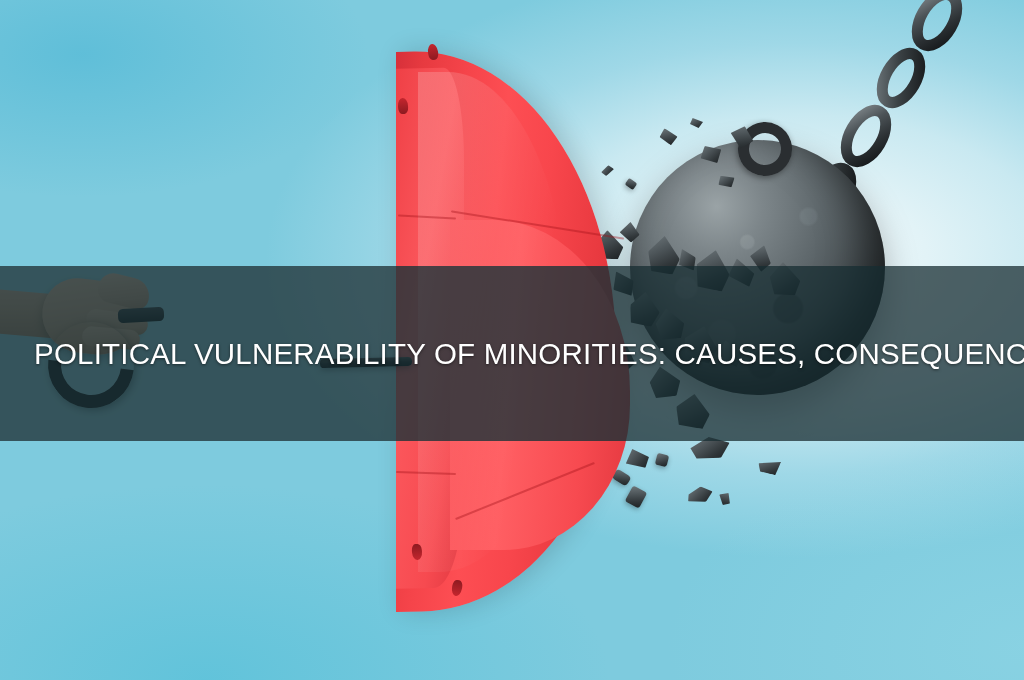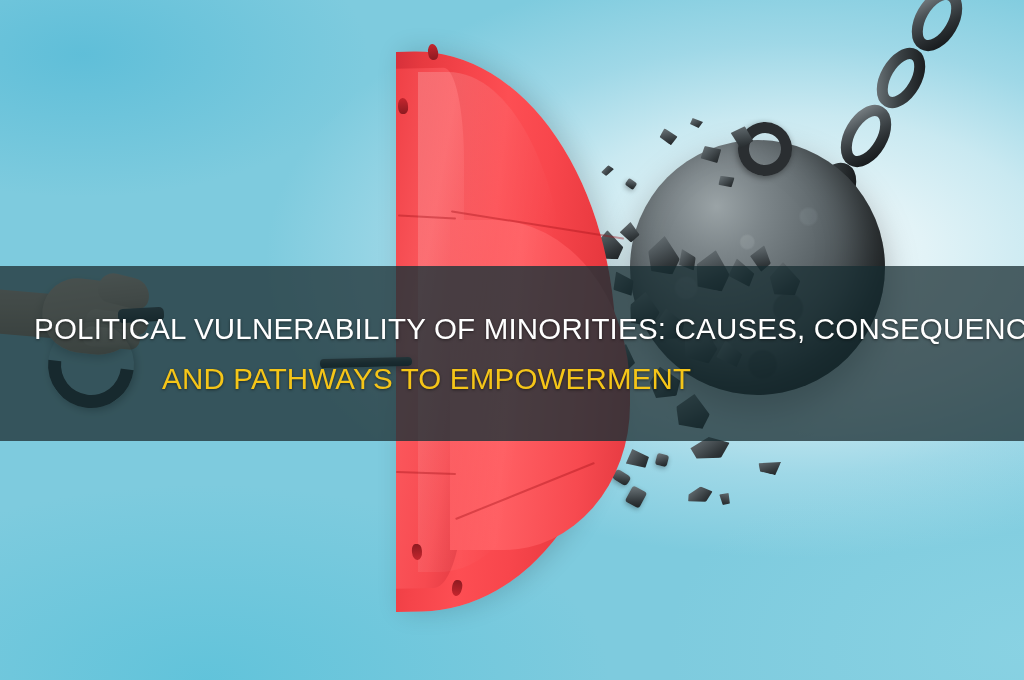--- a/index.html
+++ b/index.html
@@ -278,16 +278,15 @@
     <div class="finger f2"></div>
     <div class="thumb"></div>
     <div class="handle-stub"></div>
     <div class="handle-hook"></div>
   </div>
 
   <div id="band"></div>
 
   <div id="title-block">
     <div class="tline tline-1">POLITICAL VULNERABILITY OF MINORITIES: CAUSES, CONSEQUENCES,</div>
-    <div class="tline tline-2">AND PATHWAYS TO EMPOWERMENT</div>
   </div>
 
 </div>
 
 </body></html>

